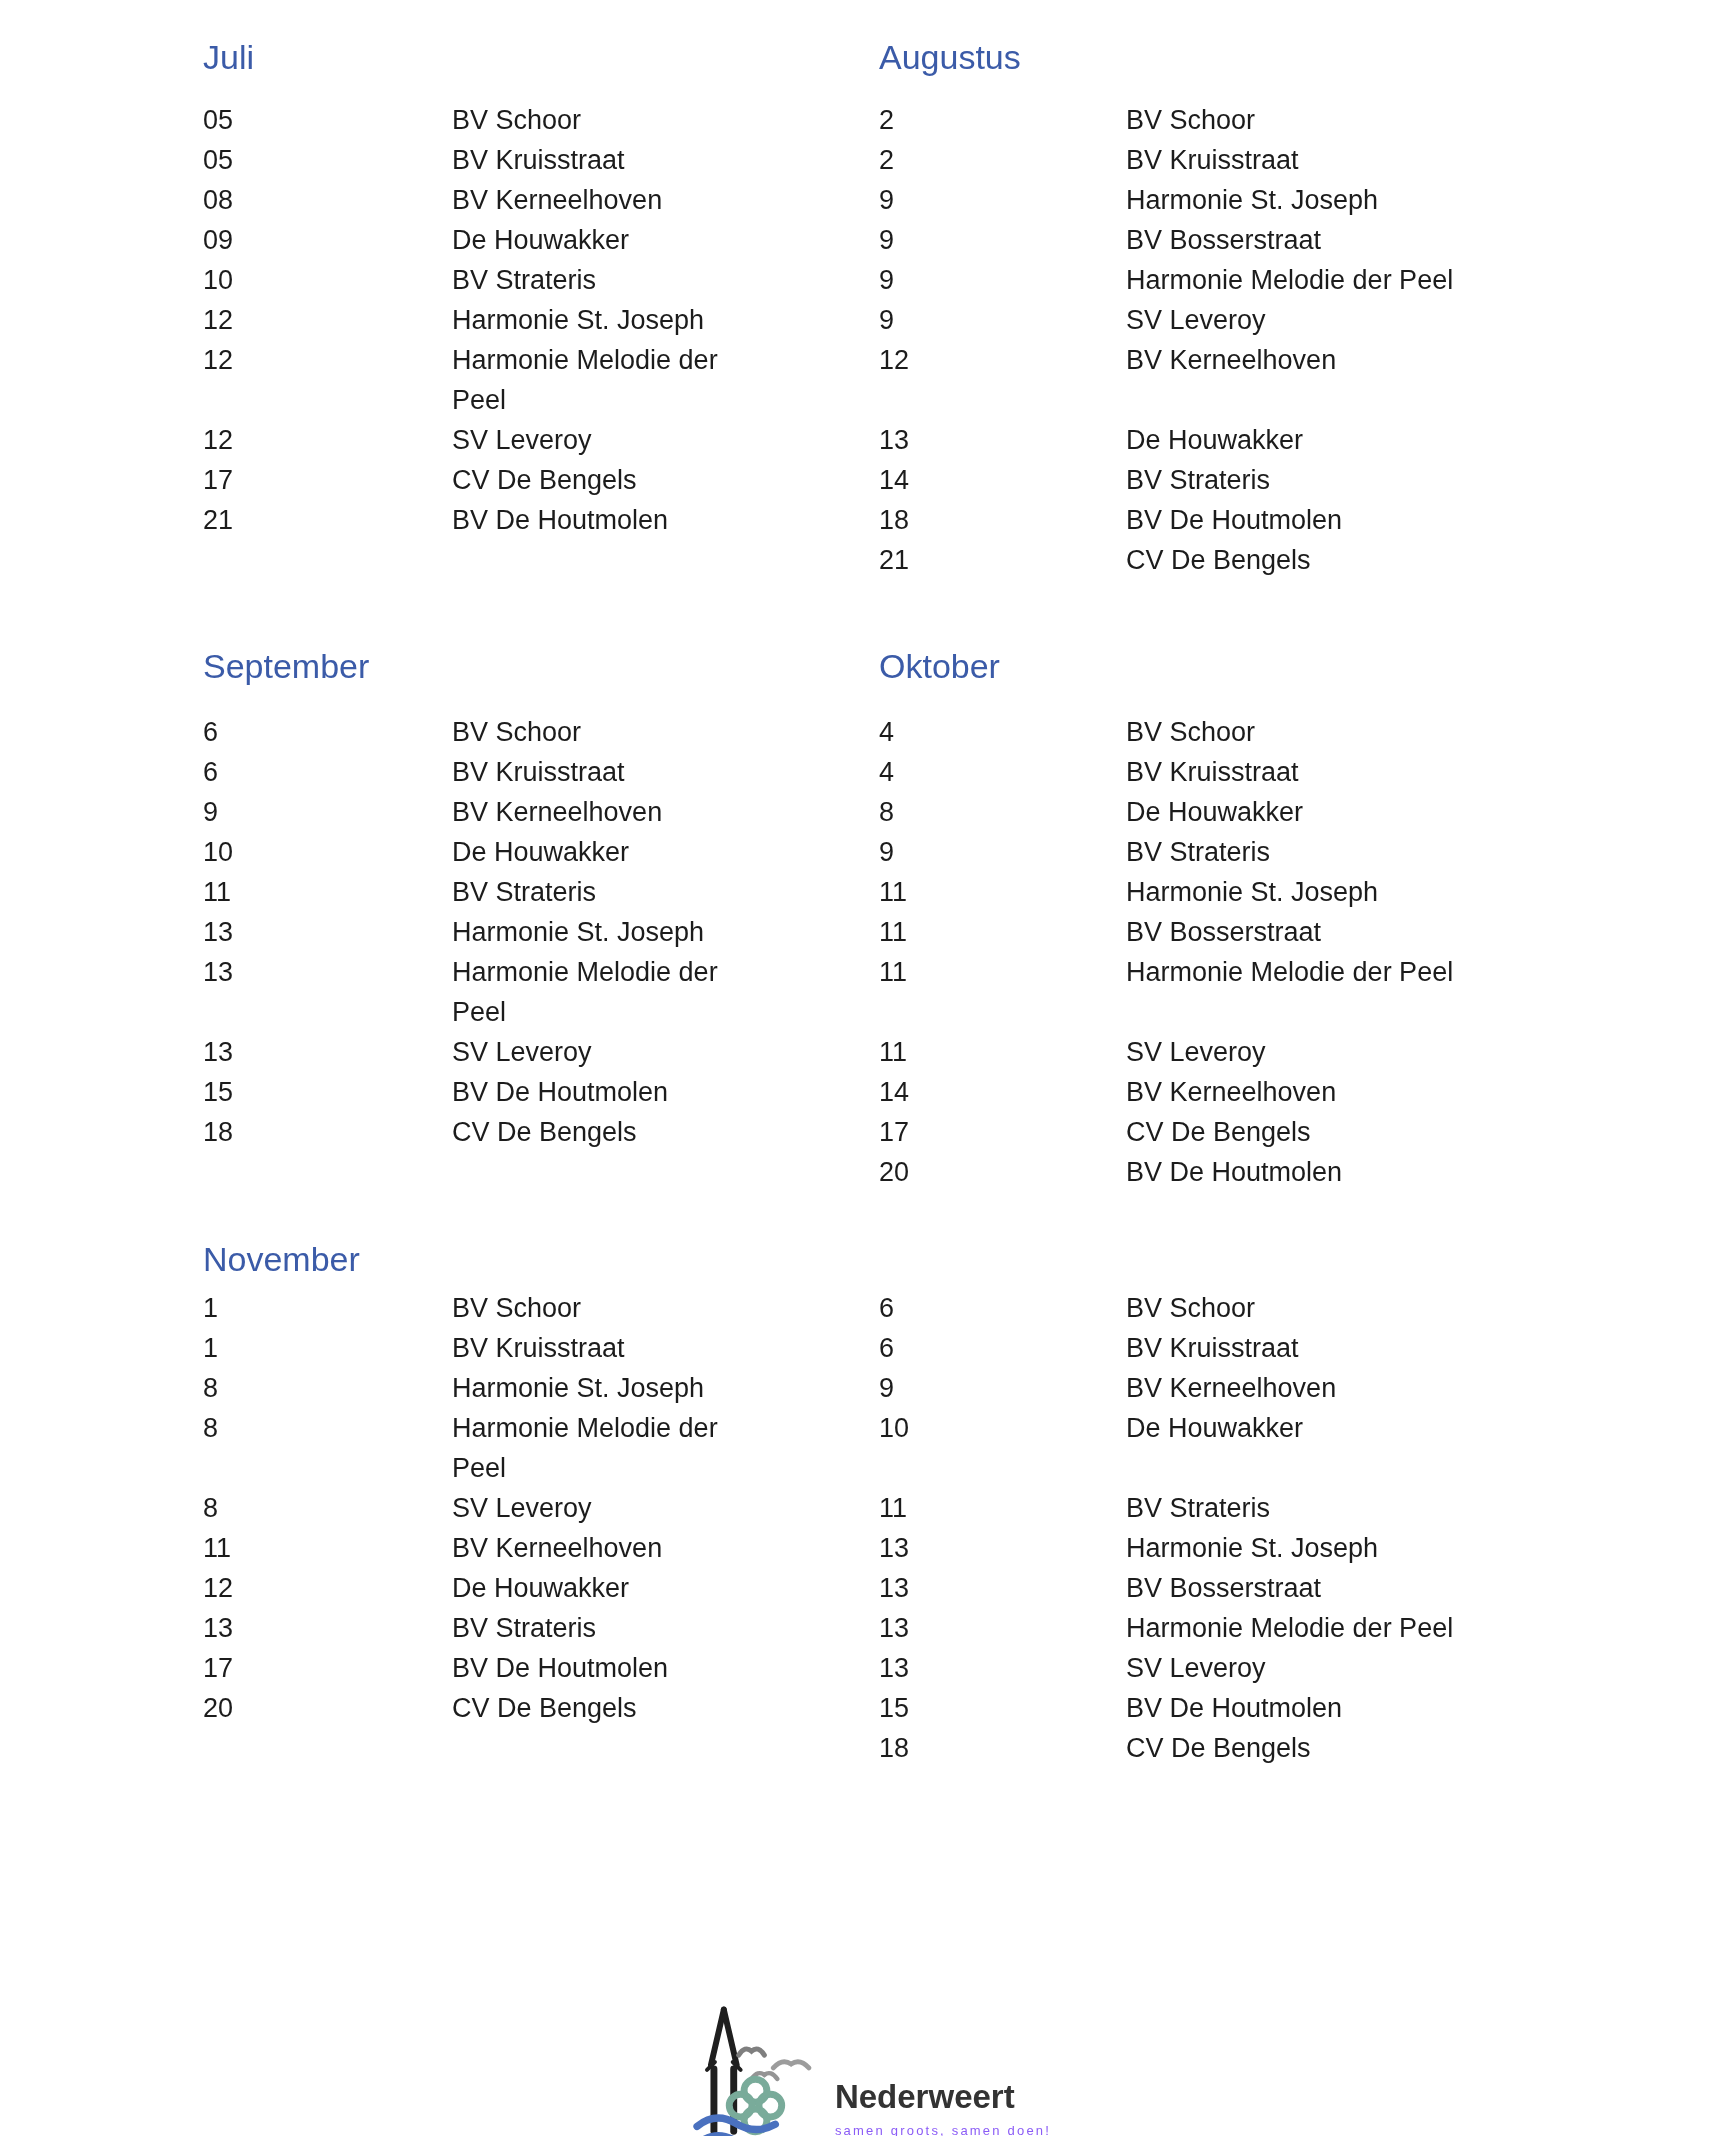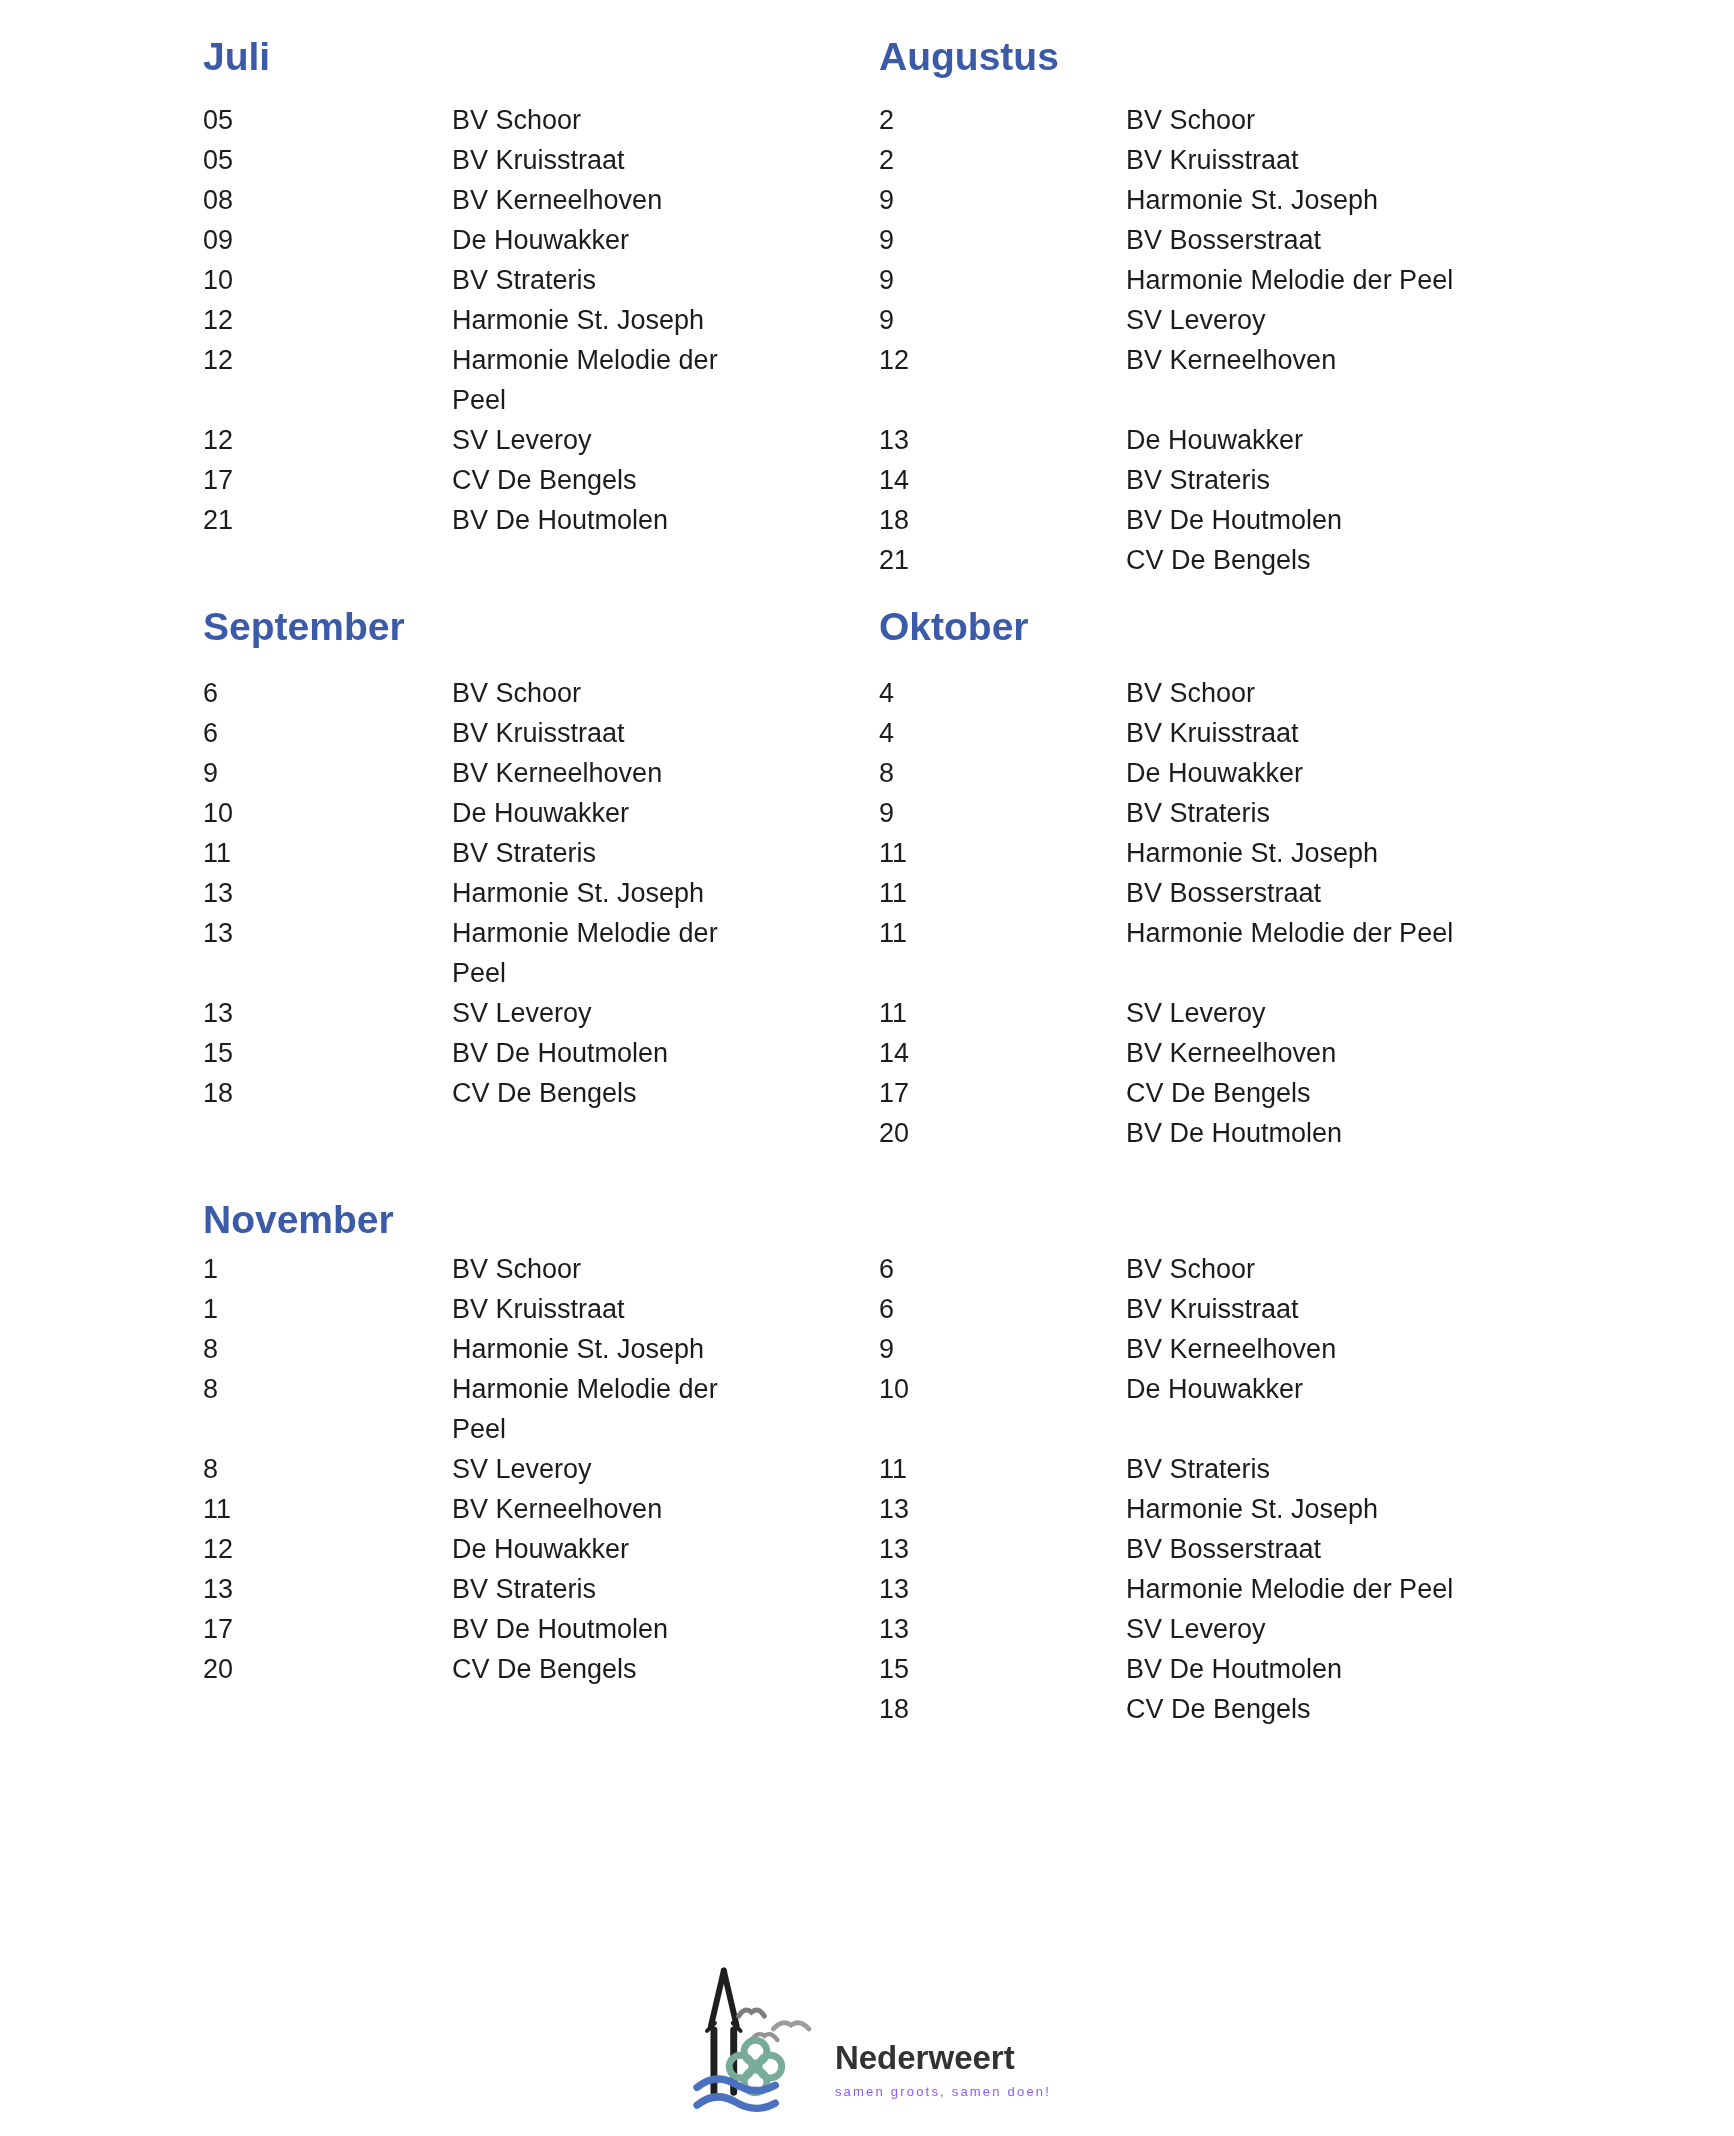--- a/index.html
+++ b/index.html
@@ -5,32 +5,32 @@
   * { margin:0; padding:0; box-sizing:border-box; }
   html, body {
     width:1735px; height:2136px;
     background:#ffffff;
     font-family:"Liberation Sans", sans-serif;
     color:#1c1c1c;
   }
   .page { position:relative; width:1735px; height:2136px; padding-left:203px; overflow:hidden; }
 
   .hrow, .grid { display:grid; grid-template-columns:249px 427px 247px 389px; }
-  .hrow h2 { font-size:39px; line-height:46px; font-weight:700; color:#3b5ba8; }
+  .hrow h2 { font-size:34px; line-height:46px; font-weight:400; color:#3b5ba8; }
   .h-left  { grid-column:1 / span 2; }
   .h-right { grid-column:3 / span 2; }
 
   .grid { grid-auto-rows:minmax(40px, auto); }
   .c { font-size:27px; line-height:40px; white-space:normal; }
   .n.nl { max-width:315px; }      
   .n.nr { max-width:386px; }
 
   .hrow-1 { margin-top:34px; }
   .grid-1 { margin-top:20px; }
-  .hrow-2 { margin-top:24px; }
+  .hrow-2 { margin-top:63px; }
   .grid-2 { margin-top:23px; }
   .hrow-3 { margin-top:44px;gap:40px; }
   .grid-3 { margin-top:6px; }
 
   .logo-wrap { width:1735px; margin-left:-203px; margin-top:202px; display:flex; justify-content:center; }
   .logo { display:flex; align-items:flex-end; height:188px; }
   .logo svg { width:139px; height:188px; display:block; }
   .logo-text { margin-left:12px; padding-bottom:20px; }
   .logo-name { font-size:33px; font-weight:bold; color:#333333; line-height:34px; }
   .logo-tagline { font-size:13px; letter-spacing:2.2px; color:#8b5cf6; margin-top:9px; white-space:nowrap; }

